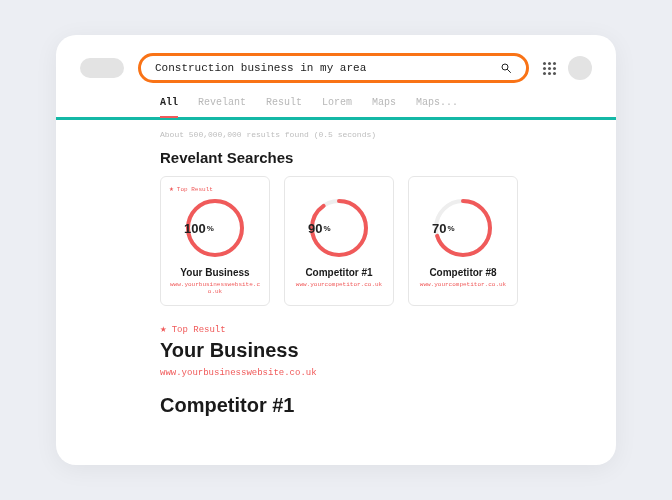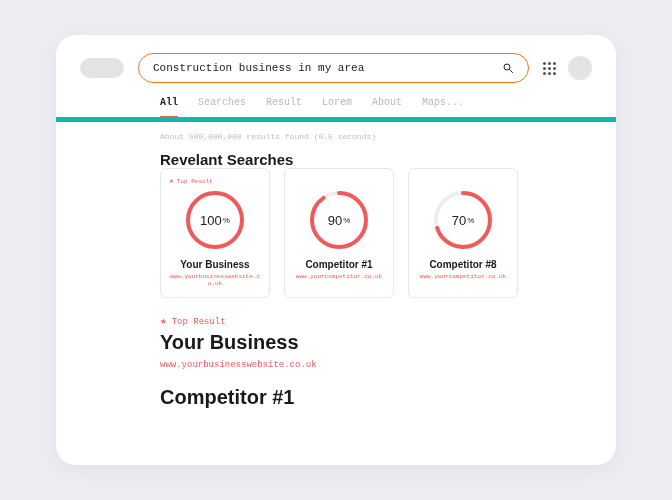--- a/index.html
+++ b/index.html
@@ -33,21 +33,21 @@
       width: 44px;
       height: 20px;
       background: #e3e3e3;
       border-radius: 12px;
       flex-shrink: 0;
     }
     .search-wrap {
       flex: 1;
       display: flex;
       align-items: center;
-      border: 1px solid #f97316;
+      border: 3px solid #f97316;
       border-radius: 30px;
       height: 30px;
       padding: 0 14px;
       gap: 8px;
     }
     .search-input {
       flex: 1;
       border: none;
       outline: none;
       font-family: "Courier New", monospace;
@@ -71,21 +71,21 @@
     .apps-grid span { width: 3px; height: 3px; background: #555; border-radius: 50%; }
     .avatar {
       width: 24px; height: 24px; background: #e3e3e3; border-radius: 50%;
     }
     .tabs {
       display: flex;
       gap: 20px;
       padding: 0 0 0 104px;
       font-size: 10px;
       color: #b8b8b8;
-      border-bottom: 5px solid #14b8a6;
+      border-bottom: 3px solid #14b8a6;
     }
     .tab {
       padding: 4px 0 8px 0;
       cursor: pointer;
     }
     .tab.active {
       color: #222;
       border-bottom: 2px solid #f05a5a;
       margin-bottom: -1px;
       font-weight: bold;
@@ -98,20 +98,21 @@
     .stats {
       font-size: 8px;
       color: #bdbdbd;
       margin-bottom: 10px;
     }
     .section-heading {
       font-family: Arial, sans-serif;
       font-size: 15px;
       font-weight: 900;
       color: #1a1a1a;
+      margin-bottom: 10px;
     }
     .cards {
       display: flex;
       gap: 14px;
       margin-bottom: 18px;
     }
     .card {
       width: 110px;
       border: 1px solid #e6e6e6;
       border-radius: 6px;
@@ -134,24 +135,24 @@
     .ring-wrap {
       position: relative;
       width: 62px; height: 62px;
       margin-bottom: 8px;
     }
     .ring-wrap svg { width: 62px; height: 62px; transform: rotate(-90deg); }
     .ring-bg { fill: none; stroke: #eee; stroke-width: 4; }
     .ring-fg { fill: none; stroke: #f05a5a; stroke-width: 4; stroke-linecap: round; }
     .ring-label {
       position: absolute; inset: 0;
-      display: flex; align-items: center; justify-content: center;
+      display: flex; align-items: center; 
       font-family: Arial, sans-serif;
       font-size: 13px;
-      font-weight: 400;
+      font-weight: 700;
       color: #222;
     }
     .ring-label sup { font-size: 8px; margin-left: 1px; }
     .card-title {
       font-family: Arial, sans-serif;
       font-size: 10px;
       font-weight: 900;
       color: #1a1a1a;
       text-align: center;
       margin-bottom: 3px;
@@ -221,24 +222,24 @@
           <span></span>
           <span></span>
           <span></span>
       </div>
       <div class="avatar"></div>
     </div>
   </div>
 
   <div class="tabs">
     <div class="tab active">All</div>
-    <div class="tab">Searches</div>
+    <div class="tab">Revelant</div>
     <div class="tab">Result</div>
     <div class="tab">Lorem</div>
-    <div class="tab">About</div>
+    <div class="tab">Maps</div>
     <div class="tab">Maps...</div>
   </div>
 
   <div class="body">
     <div class="stats">About 500,000,000 results found (0.5 seconds)</div>
     <div class="section-heading">Revelant Searches</div>
 
     <div class="cards" id="cards">
         <div class="card">
     <div class="card-top-badge">

